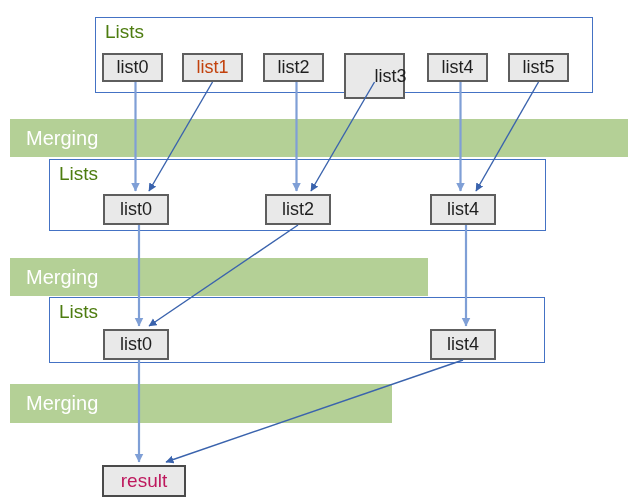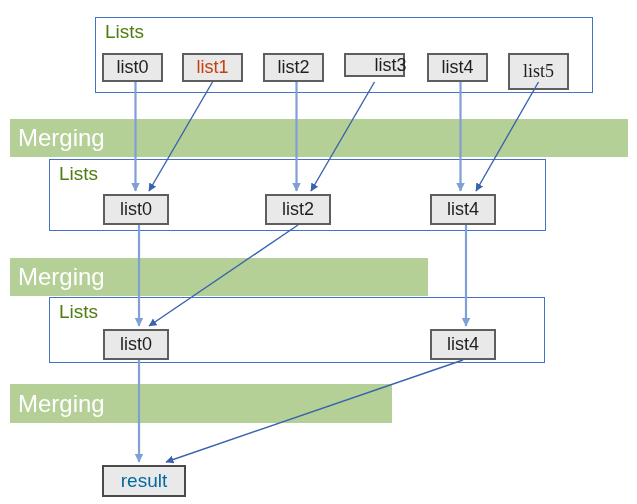--- a/index.html
+++ b/index.html
@@ -31,34 +31,34 @@
   }
   .band {
     position: absolute;
     background: #B4D096;
     box-sizing: border-box;
     display: flex;
     align-items: center;
   }
   .band-label {
     color: #ffffff;
-    font-size: 24px;
-    padding-left: 8px;
+    font-size: 20px;
+    padding-left: 16px;
     white-space: nowrap;
   }
   .node {
     position: absolute;
     background: #E9E9E9;
     border: 2px solid #5E5E5E;
     box-sizing: border-box;
     display: flex;
     align-items: center;
     justify-content: center;
     font-size: 18px;
-    color: #0369a1;
+    color: #be185d;
   }
   .node.result {
     font-size: 19px;
     border-color: #4A4A4A;
   }
   svg.arrows {
     position: absolute;
     left: 0;
     top: 0;
     width: 637px;
@@ -79,23 +79,23 @@
       </div>
       <div class="band" style="left: 10px; top: 384px; width: 382px; height: 39px; background: rgb(180, 208, 150);">
         <span class="band-label" style="color: rgb(255, 255, 255);">Merging</span>
       </div>
       <div class="frame" style="left: 95px; top: 17px; width: 498px; height: 76px; border-color: rgb(68, 114, 196);">
         <div class="frame-label">Lists</div>
       </div>
       <div class="node" style="left: 102px; top: 53px; width: 61px; height: 29px; background: rgb(233, 233, 233); border-color: rgb(94, 94, 94); color: rgb(31, 31, 31);">list0</div>
       <div class="node" style="left: 182px; top: 53px; width: 61px; height: 29px; background: rgb(233, 233, 233); border-color: rgb(94, 94, 94); color: #c2410c;">list1</div>
       <div class="node" style="left: 263px; top: 53px; width: 61px; height: 29px; background: rgb(233, 233, 233); border-color: rgb(94, 94, 94); color: rgb(31, 31, 31);">list2</div>
-      <div class="node" style="left: 344px; top: 53px; width: 61px; height: 24px; background: rgb(233, 233, 233); border-color: rgb(94, 94, 94); color: rgb(31, 31, 31); padding-left: 32px;">list3</div>
+      <div class="node" style="left: 344px; top: 53px; width: 61px; height: 46px; background: rgb(233, 233, 233); border-color: rgb(94, 94, 94); color: rgb(31, 31, 31); padding-left: 32px;">list3</div>
       <div class="node" style="left: 427px; top: 53px; width: 61px; height: 29px; background: rgb(233, 233, 233); border-color: rgb(94, 94, 94); color: rgb(31, 31, 31);">list4</div>
-      <div class="node" style="left: 508px; top: 53px; width: 61px; height: 37px; background: rgb(233, 233, 233); border-color: rgb(94, 94, 94); color: rgb(31, 31, 31); font-family: Liberation Serif, serif;">list5</div>
+      <div class="node" style="left: 508px; top: 53px; width: 61px; height: 29px; background: rgb(233, 233, 233); border-color: rgb(94, 94, 94); color: rgb(31, 31, 31);">list5</div>
       <div class="frame" style="left: 49px; top: 159px; width: 497px; height: 72px; border-color: rgb(68, 114, 196);">
         <div class="frame-label">Lists</div>
       </div>
       <div class="node" style="left: 103px; top: 194px; width: 66px; height: 31px; background: rgb(233, 233, 233); border-color: rgb(94, 94, 94); color: rgb(31, 31, 31);">list0</div>
       <div class="node" style="left: 265px; top: 194px; width: 66px; height: 31px; background: rgb(233, 233, 233); border-color: rgb(94, 94, 94); color: rgb(31, 31, 31);">list2</div>
       <div class="node" style="left: 430px; top: 194px; width: 66px; height: 31px; background: rgb(233, 233, 233); border-color: rgb(94, 94, 94); color: rgb(31, 31, 31);">list4</div>
       <div class="frame" style="left: 49px; top: 297px; width: 496px; height: 66px; border-color: rgb(68, 114, 196);">
         <div class="frame-label">Lists</div>
       </div>
       <div class="node" style="left: 103px; top: 329px; width: 66px; height: 31px; background: rgb(233, 233, 233); border-color: rgb(94, 94, 94); color: rgb(31, 31, 31);">list0</div>

